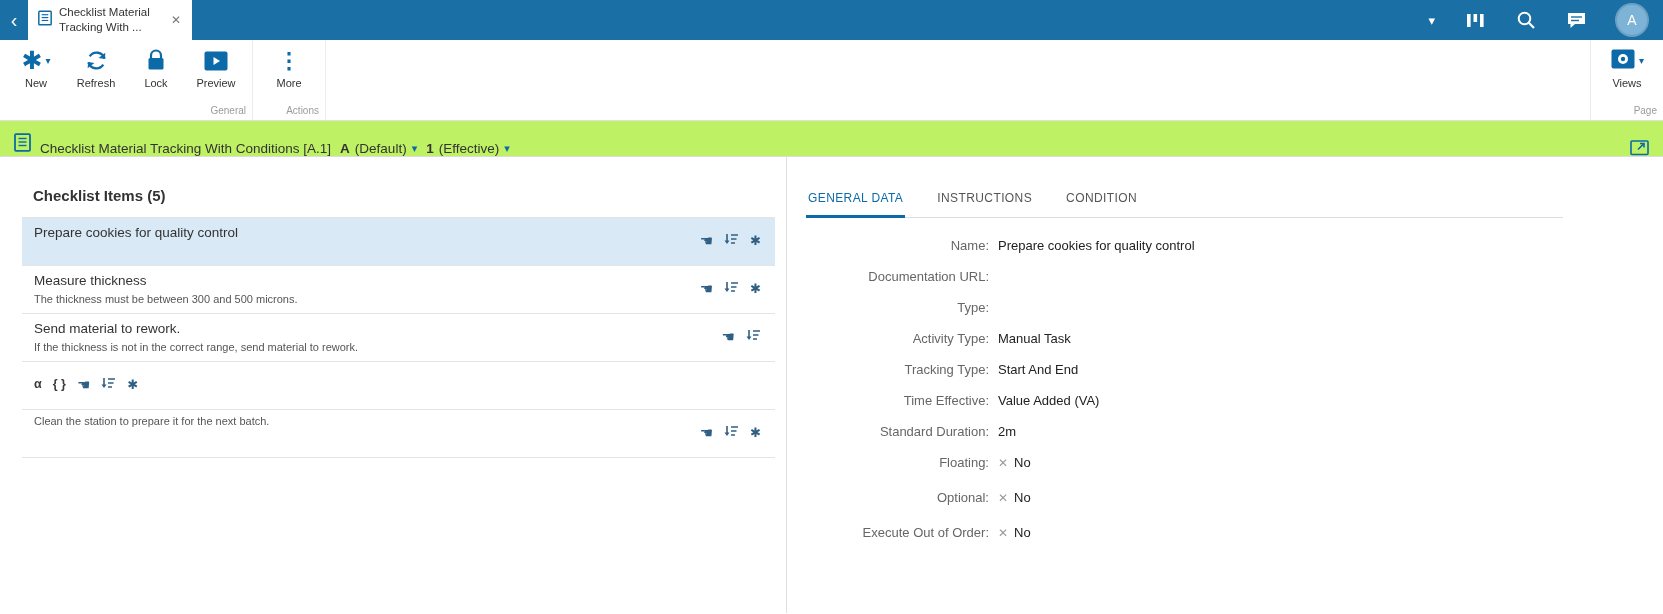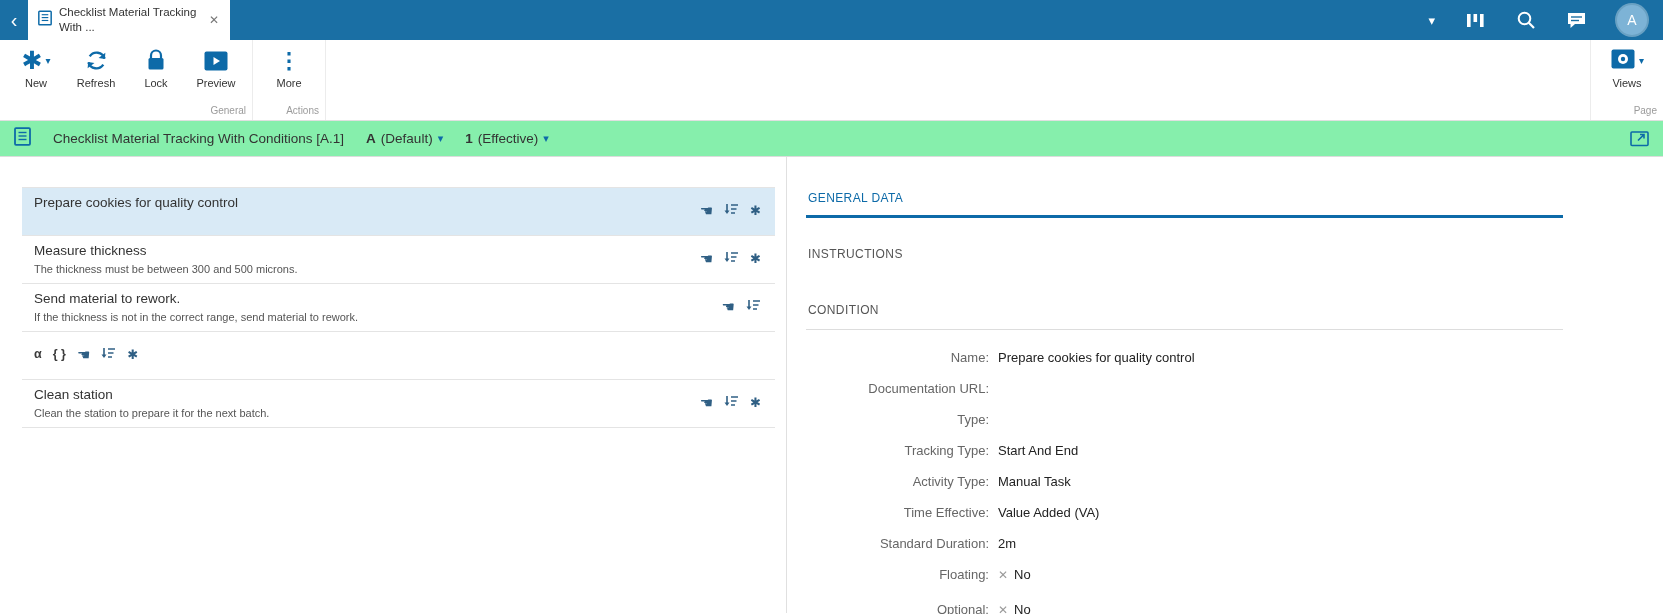--- a/index.html
+++ b/index.html
@@ -3,21 +3,21 @@
 <meta charset="utf-8">
 <style>
   * { box-sizing: border-box; margin: 0; padding: 0; }
   html,body { width:1663px; height:614px; overflow:hidden; background:#fff;
     font-family:"Liberation Sans", sans-serif; }
 
   
   .topbar { height:40px; background:#1a6fa4; display:flex; align-items:stretch; }
   .back-chev { width:28px; display:flex; align-items:center; justify-content:center;
     color:#fff; font-size:20px; cursor:pointer; }
-  .doc-tab { background:#fff; width:202px; display:flex; align-items:center; gap:7px;
+  .doc-tab { background:#fff; width:164px; display:flex; align-items:center; gap:7px;
     padding:0 8px 0 10px; }
   .doc-tab .tab-title { flex:1; font-size:11.5px; line-height:1.3; color:#333; }
   .doc-tab .tab-close { color:#777; font-size:12px; cursor:pointer; padding:2px 3px; }
   .topbar-right { margin-left:auto; display:flex; align-items:center; gap:30px; padding-right:16px; }
   .topbar-caret { color:#fff; font-size:13px; cursor:pointer; }
   .top-icon { display:flex; align-items:center; cursor:pointer; }
   .avatar { width:30px; height:30px; border-radius:50%; background:#7db3d6;
     color:#fff; font-size:14px; display:flex; align-items:center; justify-content:center;
     box-shadow:0 0 0 2px rgba(255,255,255,.35); cursor:pointer; }
 
@@ -29,22 +29,22 @@
   .ribbon-btn { min-width:60px; padding:7px 4px 0; display:flex; flex-direction:column;
     align-items:center; gap:3px; cursor:pointer; }
   .ribbon-btn .ricon { height:27px; display:flex; align-items:center; gap:3px; color:#0d6aa8; }
   .ribbon-btn .rlabel { font-size:11px; color:#333; text-align:center; line-height:1.2; max-width:64px; }
   .glyph-ast { font-size:25px; color:#0d6aa8; line-height:1; }
   .glyph-more { font-size:22px; color:#0d6aa8; font-weight:bold; line-height:1; }
   .mini-caret { font-size:10px; color:#0d6aa8; }
   .group-label { text-align:right; font-size:10px; color:#9b9b9b; padding:1px 0 4px; }
 
   
-  .crumbbar { height:36px; background:#86efac; border-bottom:1px solid #dcdcdc;
-    display:flex; align-items:center; gap:22px; padding:0 14px; }
+  .crumbbar { height:36px; background:#bef264; border-bottom:1px solid #dcdcdc;
+    display:flex; align-items:flex-end; gap:9px; padding:0 14px; }
   .crumb-title { font-size:13.5px; color:#333; }
   .crumb-drop { display:flex; align-items:center; gap:5px; font-size:13.5px; color:#333; cursor:pointer; }
   .crumb-drop b { font-weight:bold; }
   .crumb-caret { color:#0d6aa8; font-size:11px; }
   .crumb-right { margin-left:auto; display:flex; align-items:center; cursor:pointer; }
 
   
   .main { display:flex; height:456px; }
   .left-pane { width:787px; border-right:1px solid #e0e0e0; padding-top:30px; }
   .list-heading { font-size:15px; color:#333; margin:0 0 13px 33px; }
@@ -55,21 +55,21 @@
   .item-main { flex:1; }
   .item-title { font-size:13.5px; color:#333; margin:2px 0 5px; }
   .item-sub { font-size:11px; color:#555; }
   .item-icons { display:flex; align-items:center; gap:11px; padding-right:2px; }
   .it-glyph { font-size:13px; color:#2f5f84; line-height:1; }
   .it-glyph.dark { color:#3a3a3a; font-weight:bold; font-size:12.5px; }
   .it-hand { font-size:15px; color:#2f5f84; line-height:1; }
 
   
   .right-pane { flex:1; padding:34px 0 0 19px; }
-  .detail-tabs { display:flex; gap:30px; width:757px; border-bottom:1px solid #ddd;flex-direction:column; }
+  .detail-tabs { display:flex; gap:30px; width:757px; border-bottom:1px solid #ddd; }
   .dtab { font-size:12px; letter-spacing:.4px; color:#555; padding:0 2px 10px; cursor:pointer;
     border-bottom:3px solid transparent; margin-bottom:-1px; }
   .dtab.active { color:#0d6aa8; border-bottom-color:#0d6aa8; }
   .form { margin-top:20px; }
   .field-row { display:flex; align-items:flex-start; margin-bottom:15px; min-height:16px; }
   .field-row.gap { margin-top:4px; margin-bottom:19px; }
   .field-label { width:183px; text-align:right; font-size:13px; color:#666; }
   .field-value { margin-left:9px; font-size:13px; color:#222; display:flex; align-items:center; gap:6px; }
   .x-mark { color:#9a9a9a; font-size:12px; }
 </style>
@@ -218,20 +218,21 @@
     <svg width="19" height="17" viewBox="0 0 19 17">
         <rect x="1" y="2" width="17" height="13.5" rx="1" fill="none" stroke="#0d6aa8" stroke-width="1.6"></rect>
         <path d="M8 10.5 L14 4.5 M10 4.5 h4 v4" stroke="#0d6aa8" stroke-width="1.6" fill="none"></path>
       </svg>
   </span>
 </div>
 
 <div class="main">
 
   <div class="left-pane">
+    <h2 class="list-heading">Checklist Items (5)</h2>
     <div class="item-list">
 
       <div class="list-item selected">
         <div class="item-main">
           <div class="item-title">Prepare cookies for quality control</div>
         </div>
         <div class="item-icons">
           <span class="it-hand">☚</span>
           <span><svg width="15" height="14" viewBox="0 0 15 14">
                 <line x1="3" y1="2" x2="3" y2="10" stroke="#2f5f84" stroke-width="1.6"></line>
@@ -290,21 +291,20 @@
                 <line x1="7" y1="3" x2="14" y2="3" stroke="#2f5f84" stroke-width="1.5"></line>
                 <line x1="7" y1="7" x2="12.5" y2="7" stroke="#2f5f84" stroke-width="1.5"></line>
                 <line x1="7" y1="11" x2="11" y2="11" stroke="#2f5f84" stroke-width="1.5"></line>
               </svg></span>
           <span class="it-glyph">✱</span>
         </div>
       </div>
 
       <div class="list-item">
         <div class="item-main">
-          <div class="item-title">Clean station</div>
           <div class="item-sub">Clean the station to prepare it for the next batch.</div>
         </div>
         <div class="item-icons">
           <span class="it-hand">☚</span>
           <span><svg width="15" height="14" viewBox="0 0 15 14">
                 <line x1="3" y1="2" x2="3" y2="10" stroke="#2f5f84" stroke-width="1.6"></line>
                 <path d="M0.5 8.5 L3 12 L5.5 8.5 z" fill="#2f5f84"></path>
                 <line x1="7" y1="3" x2="14" y2="3" stroke="#2f5f84" stroke-width="1.5"></line>
                 <line x1="7" y1="7" x2="12.5" y2="7" stroke="#2f5f84" stroke-width="1.5"></line>
                 <line x1="7" y1="11" x2="11" y2="11" stroke="#2f5f84" stroke-width="1.5"></line>
@@ -330,26 +330,26 @@
       </div>
       <div class="field-row">
         <span class="field-label">Documentation URL:</span>
         <span class="field-value"></span>
       </div>
       <div class="field-row">
         <span class="field-label">Type:</span>
         <span class="field-value"></span>
       </div>
       <div class="field-row">
+        <span class="field-label">Activity Type:</span>
+        <span class="field-value">Manual Task</span>
+      </div>
+      <div class="field-row">
         <span class="field-label">Tracking Type:</span>
         <span class="field-value">Start And End</span>
-      </div>
-      <div class="field-row">
-        <span class="field-label">Activity Type:</span>
-        <span class="field-value">Manual Task</span>
       </div>
       <div class="field-row">
         <span class="field-label">Time Effective:</span>
         <span class="field-value">Value Added (VA)</span>
       </div>
       <div class="field-row">
         <span class="field-label">Standard Duration:</span>
         <span class="field-value">2m</span>
       </div>
       <div class="field-row gap">

